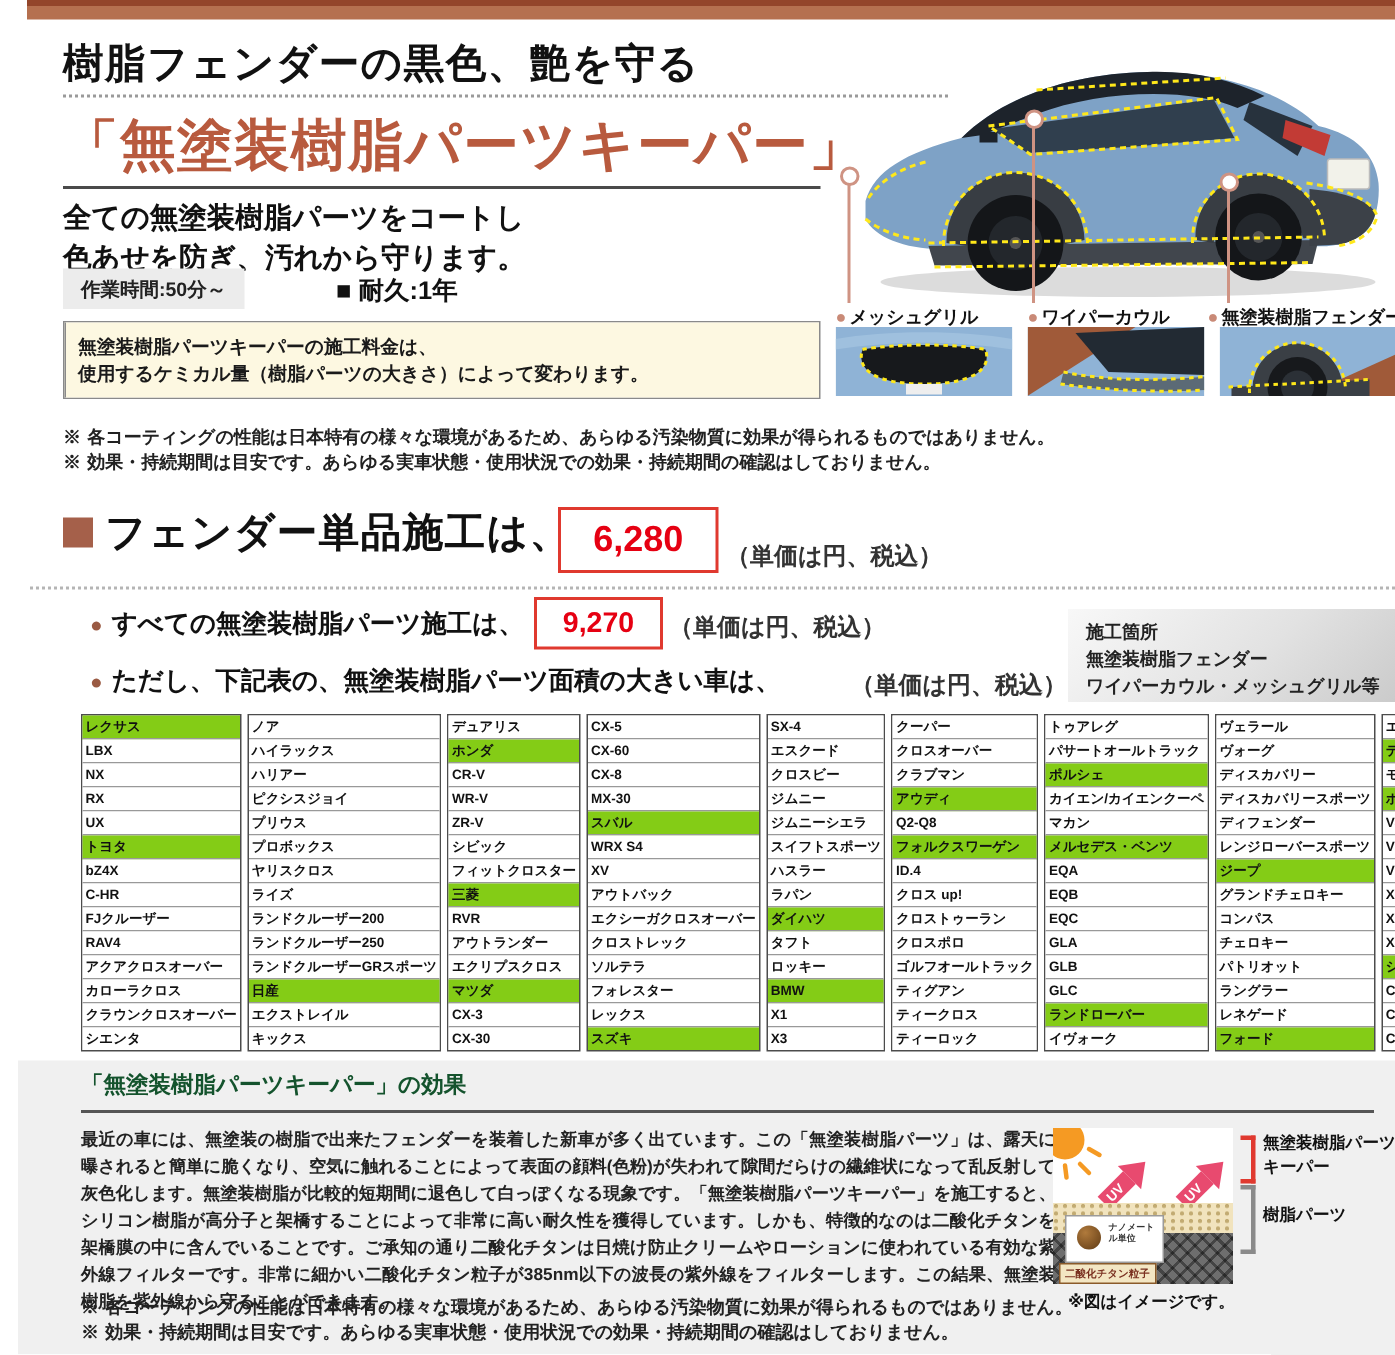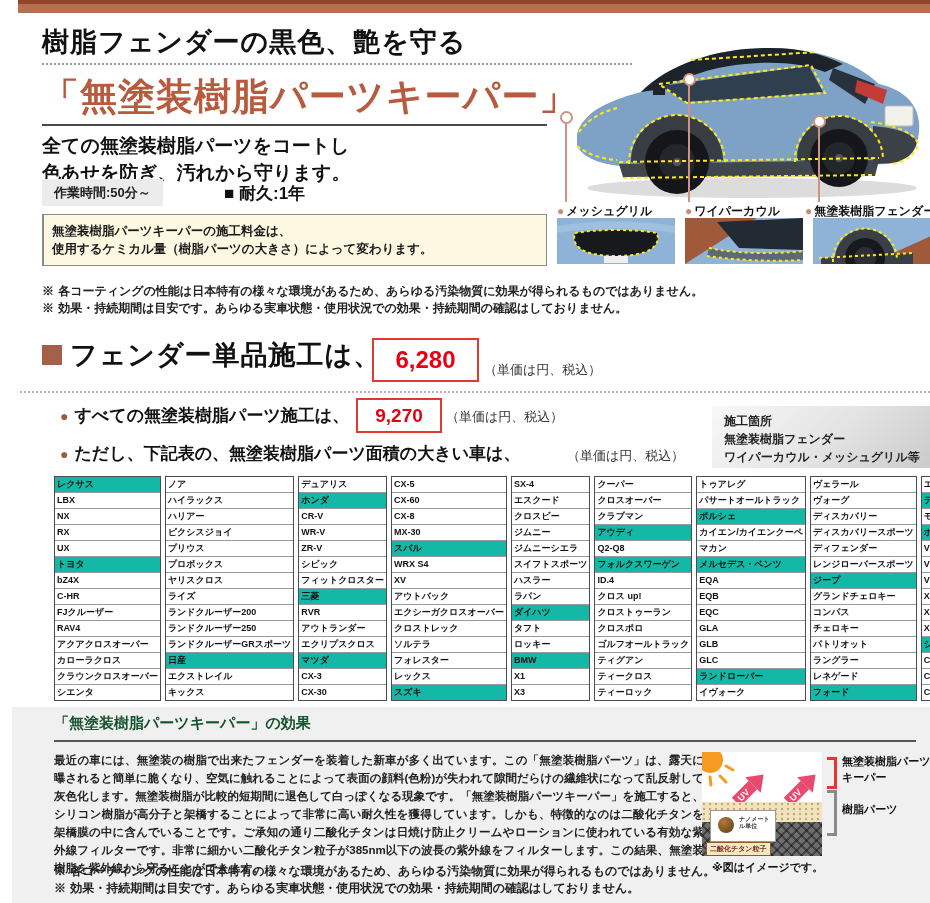--- a/index.html
+++ b/index.html
@@ -28,33 +28,33 @@
   .connc{position:absolute;width:9px;height:9px;border:2px solid #cf9383;border-radius:50%;background:#fff;}
   .carlabel{position:absolute;font-size:12px;font-weight:700;color:#111;white-space:nowrap;}
   .ldot{color:#c98a77;margin-right:2px;}
   .thumb{position:absolute;width:118px;height:46px;overflow:hidden;}
   
   .serifnote{font-family:"DejaVu Serif","Liberation Serif",serif;font-size:12px;line-height:17px;color:#222;font-weight:600;}
   
   .sq{left:30px;top:345px;width:20px;height:20px;background:#a5604a;}
   .fheading{left:58px;top:337px;font-size:27px;font-weight:700;color:#111;letter-spacing:1px;}
   .redbox{border:2px solid #e0392f;background:#fff;color:#e60012;font-weight:700;display:flex;align-items:center;justify-content:center;}
-  .unitnote{font-size:13px;font-weight:400;color:#333;}
+  .unitnote{font-size:16px;font-weight:700;color:#333;}
   .dotline2{left:8px;top:391px;width:914px;border-top:2px dotted #b5b5b5;height:0;}
   .bullettext{font-size:17px;font-weight:700;color:#111;}
   .bdot{color:#9a5a43;font-size:14px;margin-right:6px;}
   .locbox{left:700px;top:406px;width:228px;height:62px;background:linear-gradient(135deg,#f8f8f8 0%,#e2e2e2 55%,#c9c9c9 100%);
           font-size:12px;font-weight:700;line-height:18px;padding:6px 0 0 12px;box-sizing:border-box;color:#222;}
   
   .vtable{left:42px;top:476px;width:846px;display:grid;grid-template-columns:repeat(10,1fr);column-gap:4px;}
   .tcol{border:1px solid #4c4c4c;background:#fff;}
   .tcell{height:15px;line-height:15px;border-bottom:1px solid #999;font-size:9px;font-weight:700;
          padding:0 2px;overflow:hidden;white-space:nowrap;background:#fff;color:#111;}
   .tcell:last-child{border-bottom:none;}
-  .tcell.maker{background:#14b8a6;}
+  .tcell.maker{background:#84cc16;}
   
   .effband{left:0;top:707px;width:930px;height:196px;background:#f0f0f0;}
   .effheading{left:42px;top:714px;font-size:15px;font-weight:700;color:#14532d;}
   .effline{left:42px;top:740px;width:862px;border-top:2px solid #555;height:0;}
   .effbody{left:42px;top:751px;width:650px;font-size:11.5px;font-weight:700;line-height:18px;color:#222;text-align:justify;}
   
   .diag{left:690px;top:752px;width:120px;height:104px;background:#fff;}
   .coatlayer{position:absolute;left:0;top:50px;width:120px;height:20px;background:#f1e3bd;
     background-image:radial-gradient(circle at 2px 2px,#c2ab72 1.2px,transparent 1.6px);background-size:6px 5px;}
   .resinlayer{position:absolute;left:0;top:70px;width:120px;height:34px;background:#6e6e6e;

